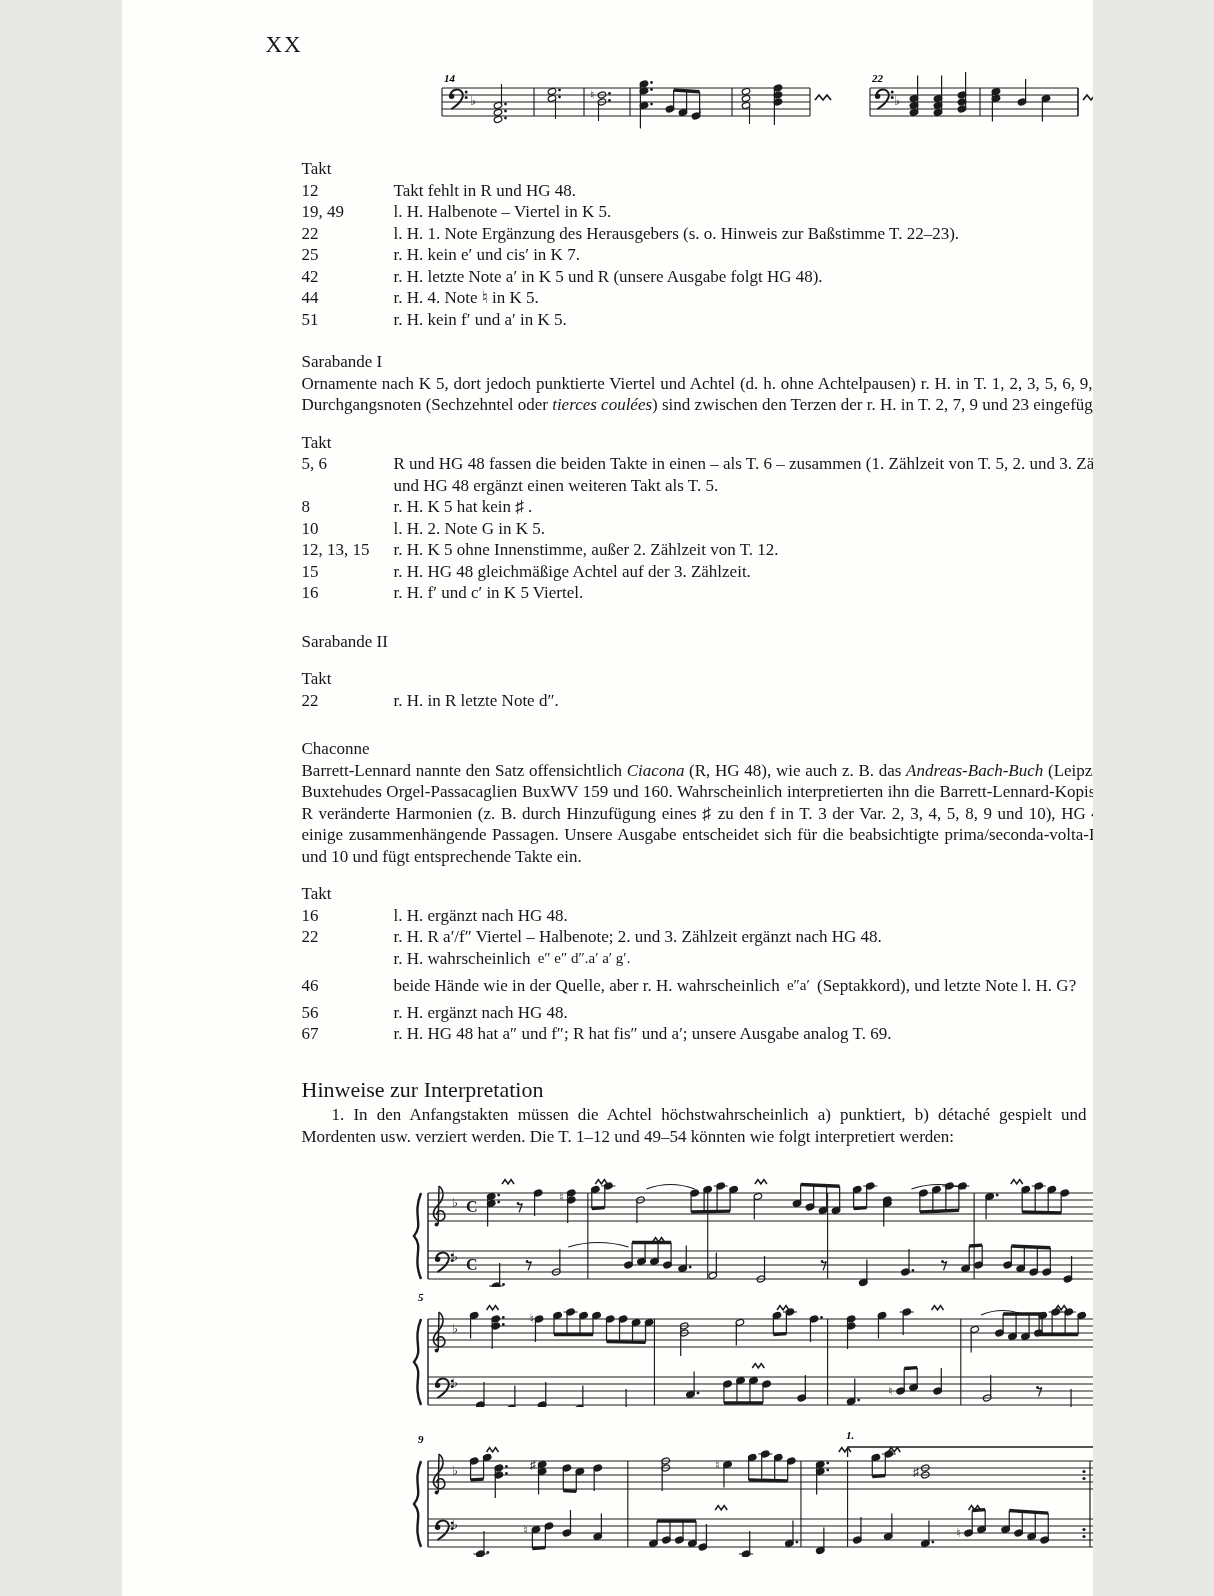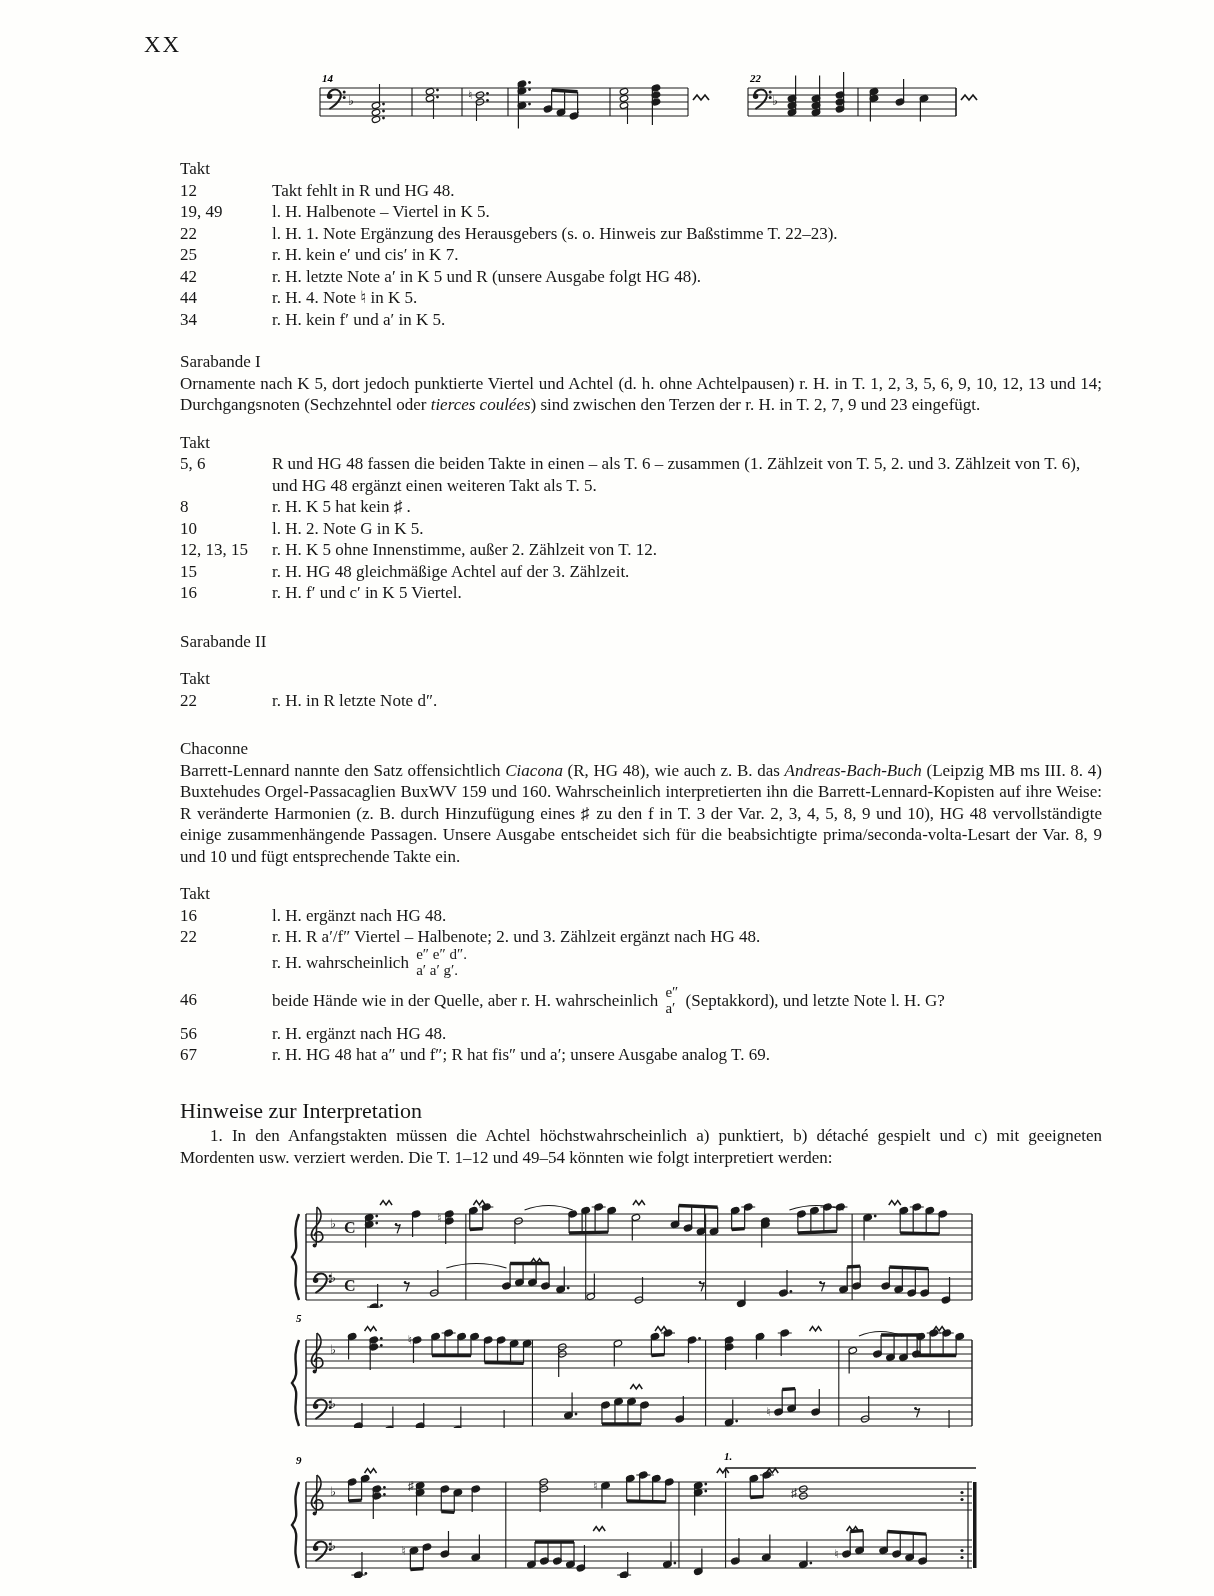--- a/index.html
+++ b/index.html
@@ -1,33 +1,33 @@
 <!DOCTYPE html>
 <html><head>
 <meta charset="utf-8">
 <style>
   html,body{margin:0;padding:0;background:#e8e8e4;}
   .page{
-    width:1214px;height:1596px;margin:0 auto;background:#fefefc;
+    width:971px;height:1596px;margin:0 auto;background:#fefefc;
     color:#161616;position:relative;overflow:hidden;
     font-family:"Liberation Serif","DejaVu Serif","DejaVu Sans",serif;
     font-size:17px;line-height:21.5px;
   }
   .inner{position:absolute;left:180px;top:26px;width:922px;}
   .pageno{
     position:absolute;left:-36px;top:8px;font-size:23px;letter-spacing:2px;
   }
   .music-top{margin:44px 0 0 100px;}
   .takt-label{margin-top:16px;}
   .trow{display:grid;grid-template-columns:92px 1fr;align-items:baseline;}
   .trow .num{}
   .trow .txt{}
   .sec-title{margin-top:21px;}
   .para{text-align:justify;}
-  .stack{display:inline-flex;flex-direction:column;vertical-align:middle;
+  .stack{display:inline-flex;vertical-align:middle;
          font-size:15px;line-height:16px;margin:0 3px;position:relative;top:-2px;}
   .hin-title{font-size:22px;margin-top:34px;margin-bottom:4px;}
   .indent{ text-indent:30px;}
   .music-sys{margin-left:100px;}
   svg{display:block;}
   svg text{font-family:"Liberation Serif","DejaVu Serif","DejaVu Sans",serif;}
   .mlabel{font-size:11px;font-style:italic;font-weight:bold;}
 </style>
 </head>
 <body>
@@ -154,21 +154,21 @@
         </div>
     <div class="trow">
           <span class="num">42</span>
           <span class="txt">r. H. letzte Note a′ in K 5 und R (unsere Ausgabe folgt HG 48).</span>
         </div>
     <div class="trow">
           <span class="num">44</span>
           <span class="txt">r. H. 4. Note ♮ in K 5.</span>
         </div>
     <div class="trow">
-          <span class="num">34</span>
+          <span class="num">51</span>
           <span class="txt">r. H. kein f′ und a′ in K 5.</span>
         </div>
   </section>
 
   <section>
     <div class="sec-title">Sarabande I</div>
     <div class="para"><span>Ornamente nach K 5, dort jedoch punktierte Viertel und Achtel (d. h. ohne Achtelpausen) r. H. in T. 1, 2, 3, 5, 6, 9, 10, 12, 13 und 14; Durchgangsnoten (Sechzehntel oder </span><i>tierces coulées</i><span>) sind zwischen den Terzen der r. H. in T. 2, 7, 9 und 23 eingefügt.</span></div>
     <div class="takt-label">Takt</div>
     <div class="trow">
           <span class="num">5, 6</span>

